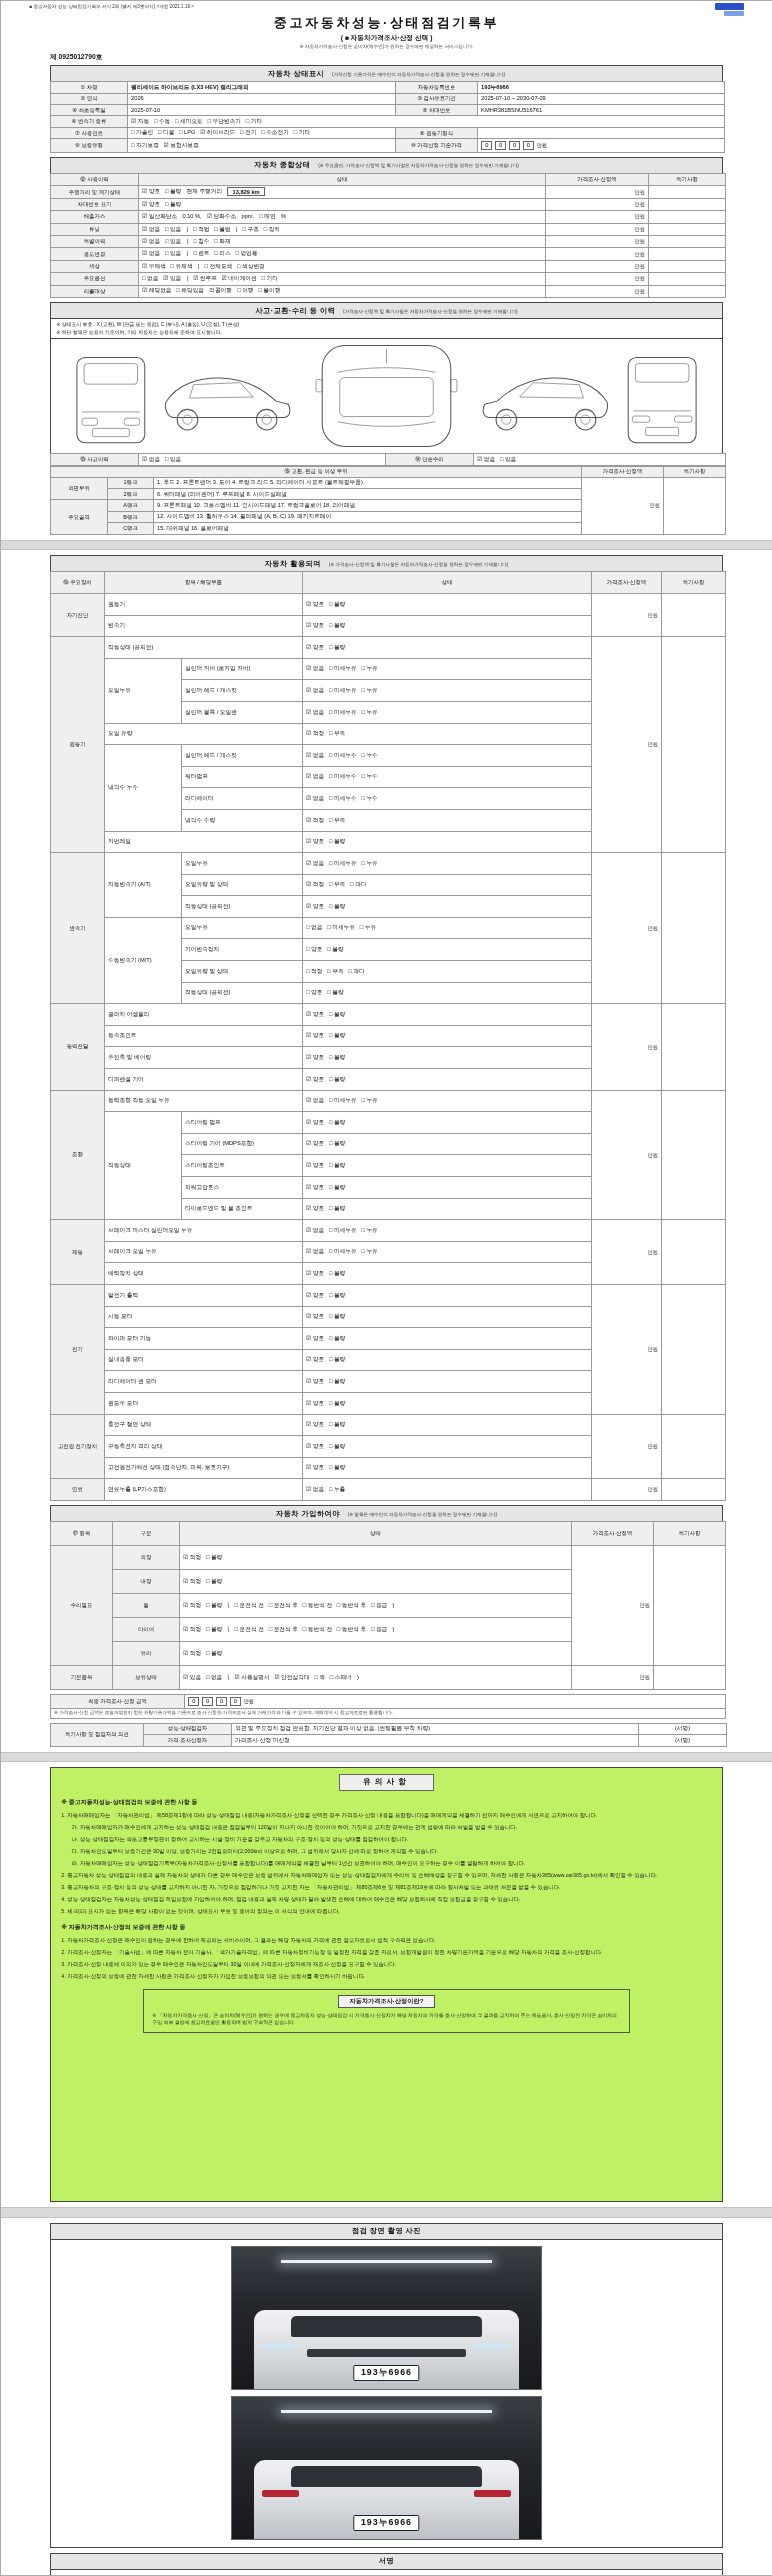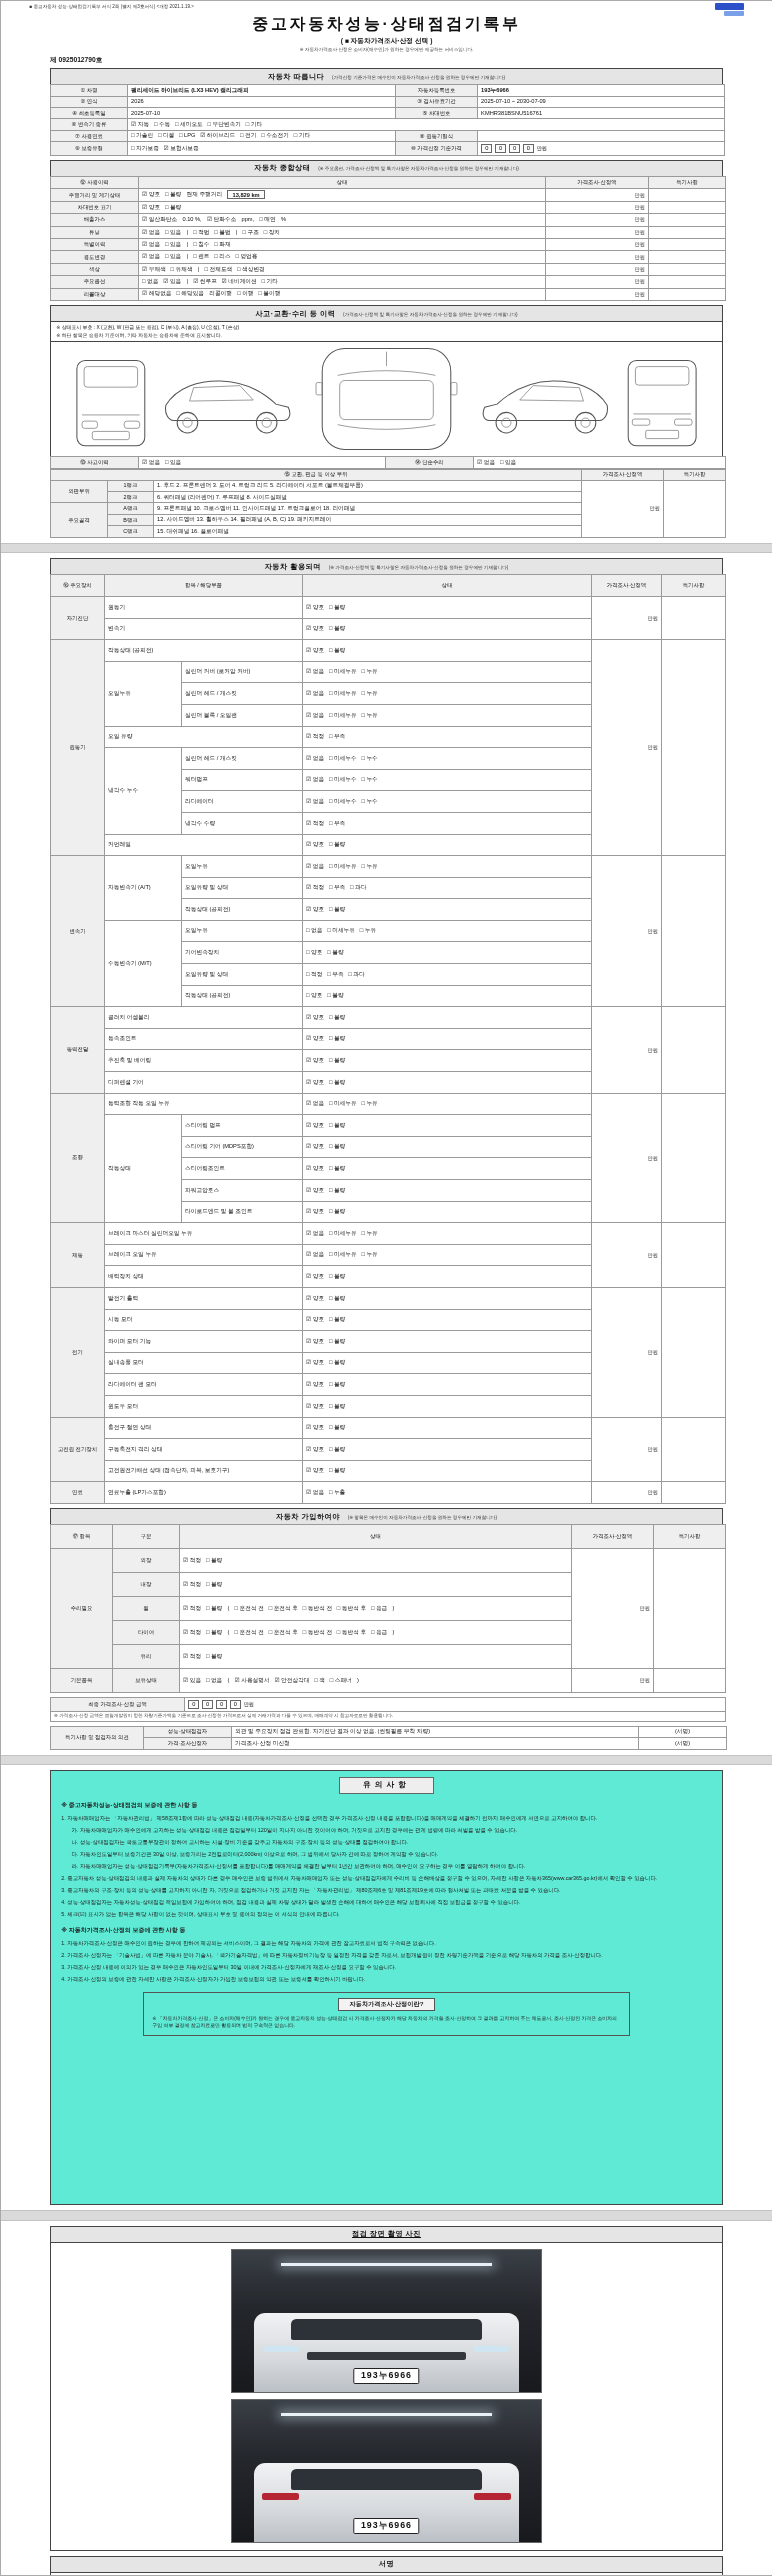--- a/index.html
+++ b/index.html
@@ -6,21 +6,21 @@
   body{width:773px;font-family:"Liberation Sans","DejaVu Sans",sans-serif;color:#111;}
   .page{position:relative;width:773px;height:2576px;box-sizing:border-box;border:0.5px solid #aaa;padding:2.1px 49px 0;overflow:hidden;background:#fff;}
   
   .topline{position:relative;height:10.3px;font-size:4.6px;color:#333;margin:0 -20.6px;}
   .topline .ref{position:absolute;left:0;top:1px;}
   .badges{position:absolute;right:0;top:0;}
   .badge1{display:inline-block;width:29px;height:7.2px;background:#2b50c8;border-radius:1px;vertical-align:top;}
   .badge2{display:block;width:19.6px;height:4.6px;background:#7aa0e8;border-radius:1px;margin:1px 0 0 auto;}
   
   .titleblock{text-align:center;margin-top:1px;}
-  .h-title{font-size:16px;font-weight:bold;letter-spacing:2.6px;}
+  .h-title{font-size:13px;font-weight:bold;letter-spacing:2.6px;}
   .h-sub{font-size:6.7px;font-weight:bold;margin-top:1.5px;}
   .h-note{font-size:4.6px;color:#444;margin-top:1.5px;}
   .docno{font-size:6.7px;font-weight:bold;margin:4.1px 0 2.6px;}
   
   .sec{margin-bottom:4.1px;}
   .sec-title{border:0.8px solid #444;border-bottom:none;background:#e5e5e5;text-align:center;padding:2.6px 2.1px;font-size:7.2px;font-weight:bold;letter-spacing:0.5px;}
   .sec-title .cap{font-weight:normal;font-size:4.6px;color:#333;margin-left:5.2px;letter-spacing:0;}
   table.grid{width:100%;border-collapse:collapse;table-layout:fixed;border:0.8px solid #444;background:#fff;}
   .grid th,.grid td{border:0.5px solid #9a9a9a;padding:1.5px 3.1px;font-size:5.7px;line-height:1.3;text-align:left;vertical-align:middle;word-break:keep-all;overflow:hidden;}
   .grid th{background:#efefef;font-weight:normal;text-align:center;font-size:5.4px;color:#111;}
@@ -34,31 +34,31 @@
   .unit{font-size:5.2px;}
   .t-detail tr{height:21.6px;}
   .t-etc tr{height:24px;}
   .t-overall tr{height:12.4px;}
   
   .legend{border:0.8px solid #444;border-bottom:none;padding:2.1px 5.2px;font-size:4.9px;line-height:1.5;background:#fff;}
   .diagram{border:0.8px solid #444;border-bottom:none;padding:3.1px 0 1px;text-align:center;background:#fff;}
   
   .band{height:8.2px;background:#dadada;border-top:0.5px solid #c2c2c2;border-bottom:0.5px solid #c2c2c2;margin:5.2px -49px;}
   
-  .notice-box{border:0.8px solid #444;height:435px;box-sizing:border-box;padding:6.2px 10.3px;overflow:hidden;background:#5eead4;}
+  .notice-box{border:0.8px solid #444;height:435px;box-sizing:border-box;padding:6.2px 10.3px;overflow:hidden;background:#bef264;}
   .notice-title{width:88px;margin:0 auto 4.1px;text-align:center;font-weight:bold;font-size:7.7px;letter-spacing:4.1px;border:0.5px solid #666;background:#eee;padding:2.1px;}
   .nl{font-size:5.4px;line-height:1.65;margin:3.1px 0;color:#222;}
   .nl.lv0{font-weight:bold;font-size:6px;margin-top:7.2px;}
   .nl.lv2{margin-left:10.3px;}
   .qa-box{border:0.6px solid #555;margin:8.2px auto 0;width:72%;padding:5.2px 8.2px;text-align:center;}
   .qa-title{font-weight:bold;font-size:6.2px;border:0.5px solid #555;display:inline-block;padding:1px 10.3px;margin-bottom:3.6px;background:#f3f3f3;}
   .qa-text{font-size:4.9px;text-align:left;line-height:1.55;color:#222;}
   
   .photo-sec{border:0.8px solid #444;padding-bottom:7.2px;background:#fff;}
-  .photo-sec .sec-title{border:none;border-bottom:0.8px solid #444;text-decoration:underline;}
+  .photo-sec .sec-title{border:none;border-bottom:0.8px solid #444;}
   .photo{width:309px;height:142px;margin:6.2px auto 0;position:relative;border:0.5px solid #666;overflow:hidden;background:linear-gradient(180deg,#3a3f46 0%,#24272c 40%,#17191d 100%);}
   .ceiling-light{position:absolute;top:9%;left:16%;width:68%;height:3.1px;background:#e9f1f6;box-shadow:0 0 10.3px 3.1px rgba(210,230,240,.45);}
   .carbody{position:absolute;bottom:-3.1px;left:7%;width:86%;height:58%;background:linear-gradient(180deg,#f1f2f4 0%,#d7dade 55%,#b9bec4 100%);border-radius:11.3px 11.3px 3.1px 3.1px;}
   .windshield{position:absolute;top:7%;left:14%;width:72%;height:26%;background:#2c3238;border-radius:5.2px 5.2px 2.1px 2.1px;}
   .grille{position:absolute;top:48%;left:20%;width:60%;height:9%;background:#34383d;border-radius:2.1px;}
   .headlight{position:absolute;top:40%;width:13%;height:8%;background:#cfe6f2;border-radius:2.1px;}
   .hl-l{left:4%;} .hl-r{right:4%;}
   .taillight{position:absolute;top:36%;width:14%;height:9%;background:#b42432;border-radius:2.1px;}
   .tl-l{left:3%;} .tl-r{right:3%;}
   .plate{position:absolute;bottom:14%;left:50%;transform:translateX(-50%);background:#fff;border:1px solid #222;border-radius:1.5px;padding:1px 6.2px;font-weight:bold;font-size:8.8px;color:#111;letter-spacing:1px;white-space:nowrap;}
@@ -83,21 +83,21 @@
 
   <div class="titleblock">
     <div class="h-title">중고자동차성능·상태점검기록부</div>
     <div class="h-sub">( ■ 자동차가격조사·산정 선택 )</div>
     <div class="h-note">※ 자동차가격조사·산정은 소비자(매수인)가 원하는 경우에만 제공하는 서비스입니다.</div>
   </div>
   <div class="docno">제 0925012790호</div>
 
   <div class="sec">
     <div class="sec-title">
-      <span>자동차 따릅니다</span>
+      <span>자동차 상태표시</span>
       <span class="cap">(가격산정 기준가격은 매수인이 자동차가격조사·산정을 원하는 경우에만 기재합니다)</span>
     </div>
     <table class="grid">
         <colgroup>
           <col style="width: 77px;">
           <col style="width: 268px;">
           <col style="width: 82px;">
           <col style="width: 247px;">
         </colgroup>
         <tbody>

